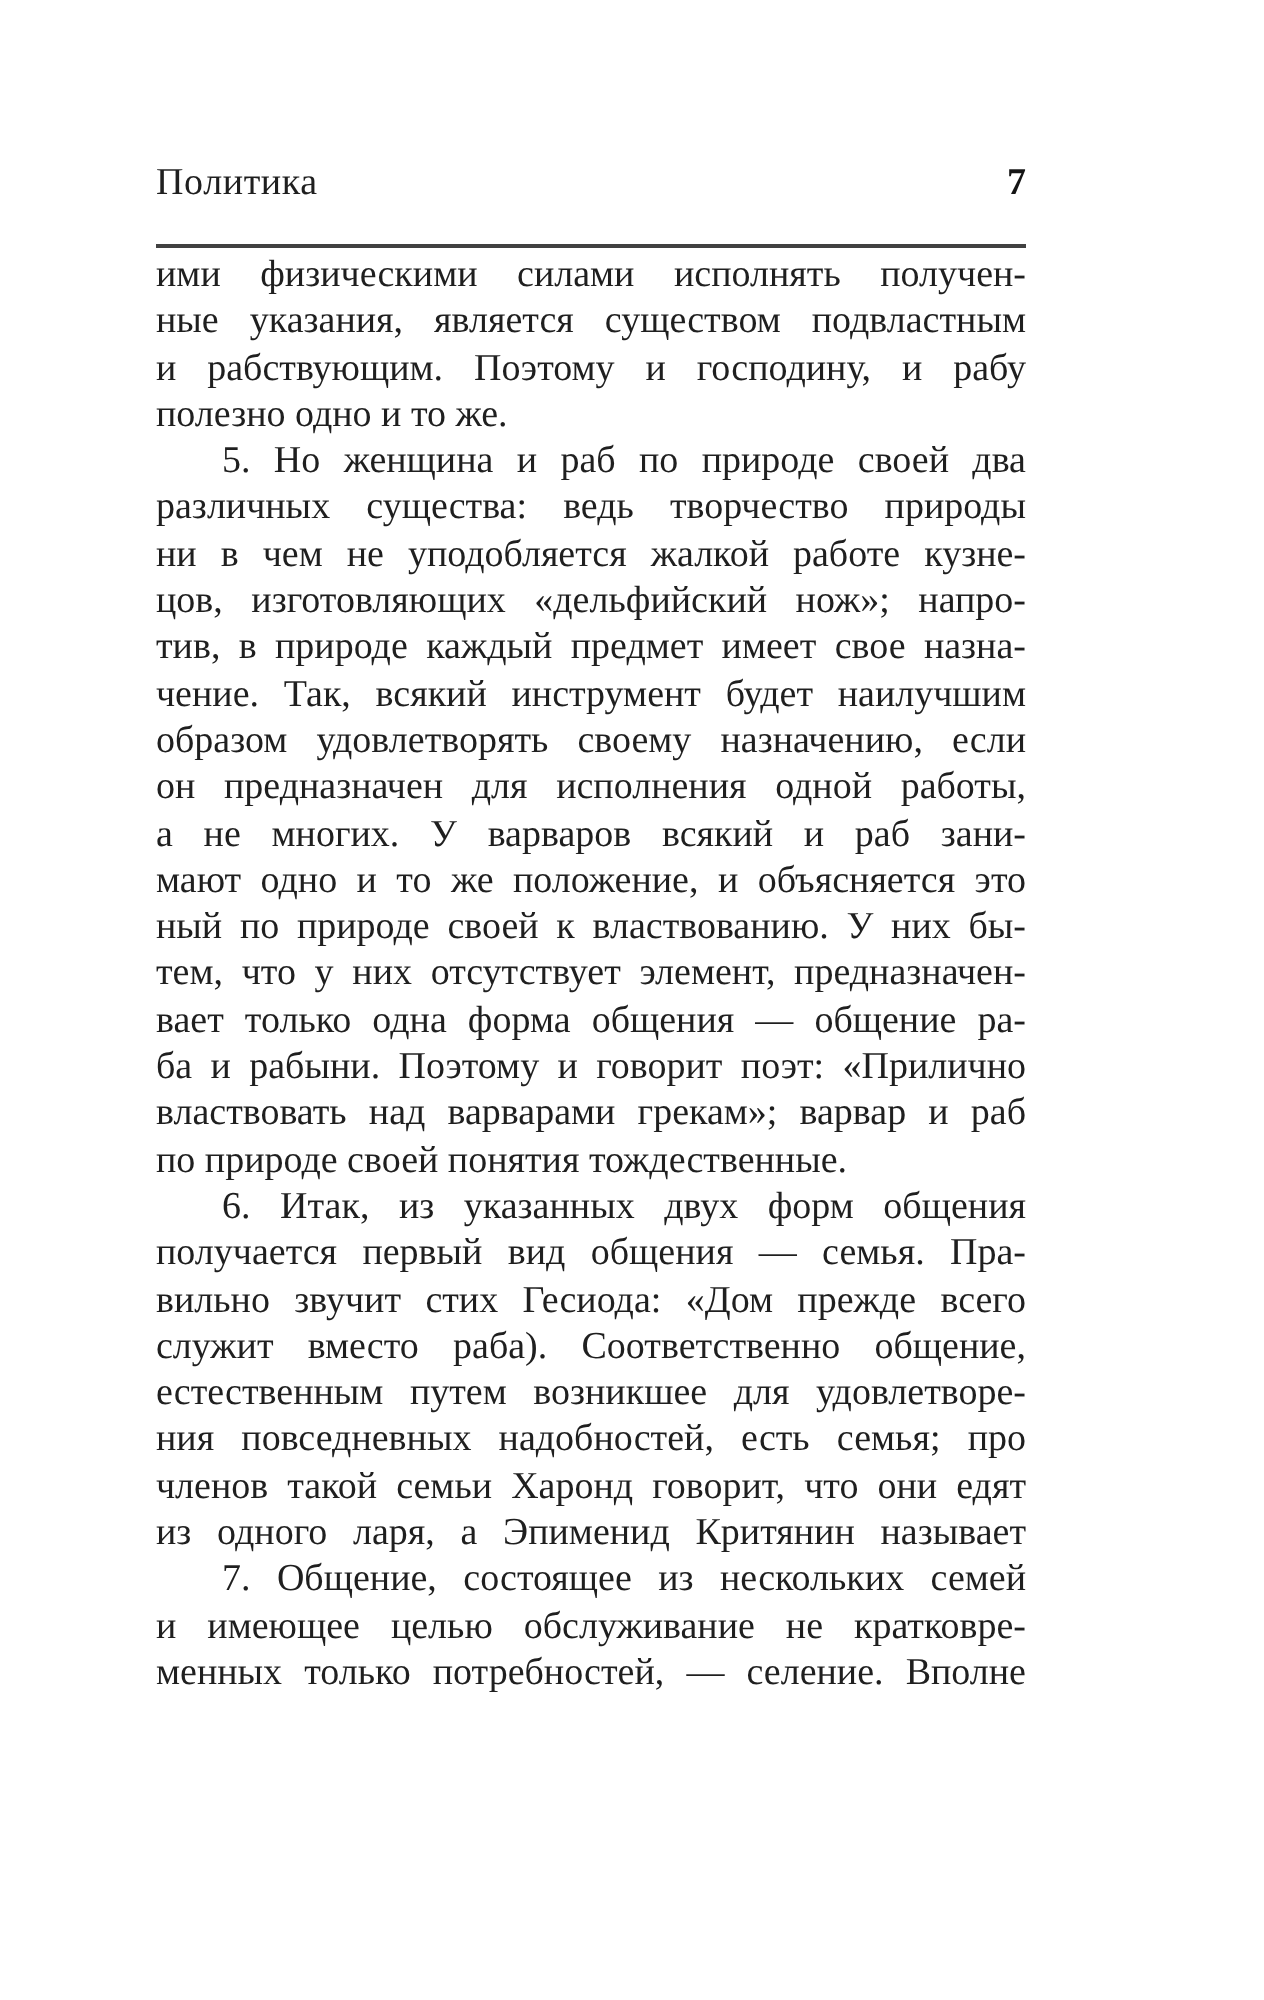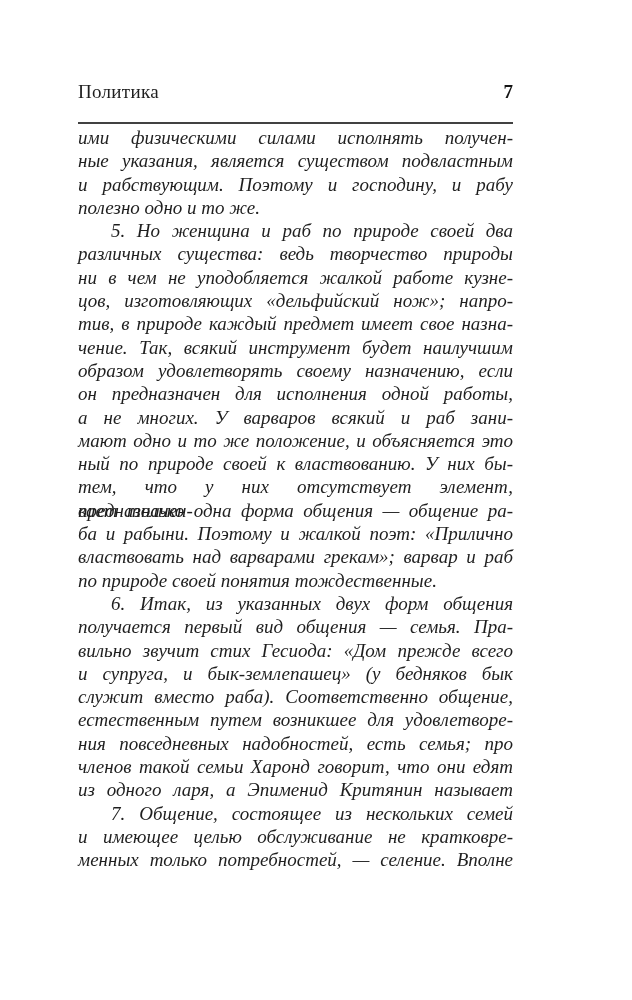--- a/index.html
+++ b/index.html
@@ -36,21 +36,20 @@
     font-weight: bold;
     color: #141414;
   }
   .page-body {
     position: absolute;
     left: 78px;
     top: 126px;
     width: 435px;
     font-size: 19px;
     line-height: 23.3px;
-    font-style: italic;
   }
   .paragraph { margin: 0; padding: 0; }
   .text-line {
     text-align: justify;
     text-align-last: justify;
     white-space: normal;
     height: 23.3px;
     overflow: visible;
   }
   .text-line.align-left {
@@ -83,29 +82,28 @@
         <div class="text-line">цов, изготовляющих «дельфийский нож»; напро-</div>
         <div class="text-line">тив, в природе каждый предмет имеет свое назна-</div>
         <div class="text-line">чение. Так, всякий инструмент будет наилучшим</div>
         <div class="text-line">образом удовлетворять своему назначению, если</div>
         <div class="text-line">он предназначен для исполнения одной работы,</div>
         <div class="text-line">а не многих. У варваров всякий и раб зани-</div>
         <div class="text-line">мают одно и то же положение, и объясняется это</div>
         <div class="text-line">ный по природе своей к властвованию. У них бы-</div>
         <div class="text-line">тем, что у них отсутствует элемент, предназначен-</div>
         <div class="text-line">вает только одна форма общения — общение ра-</div>
-        <div class="text-line">ба и рабыни. Поэтому и жалкой поэт: «Прилично</div>
+        <div class="text-line">ба и рабыни. Поэтому и говорит поэт: «Прилично</div>
         <div class="text-line">властвовать над варварами грекам»; варвар и раб</div>
         <div class="text-line align-left">по природе своей понятия тождественные.</div>
       </div>
       <div class="paragraph">
         <div class="text-line indent">6. Итак, из указанных двух форм общения</div>
         <div class="text-line">получается первый вид общения — семья. Пра-</div>
         <div class="text-line">вильно звучит стих Гесиода: «Дом прежде всего</div>
-        <div class="text-line">и супруга, и бык-землепашец» (у бедняков бык</div>
         <div class="text-line">служит вместо раба). Соответственно общение,</div>
         <div class="text-line">естественным путем возникшее для удовлетворе-</div>
         <div class="text-line">ния повседневных надобностей, есть семья; про</div>
         <div class="text-line">членов такой семьи Харонд говорит, что они едят</div>
         <div class="text-line">из одного ларя, а Эпименид Критянин называет</div>
       </div>
       <div class="paragraph">
         <div class="text-line indent">7. Общение, состоящее из нескольких семей</div>
         <div class="text-line">и имеющее целью обслуживание не кратковре-</div>
         <div class="text-line">менных только потребностей, — селение. Вполне</div>

